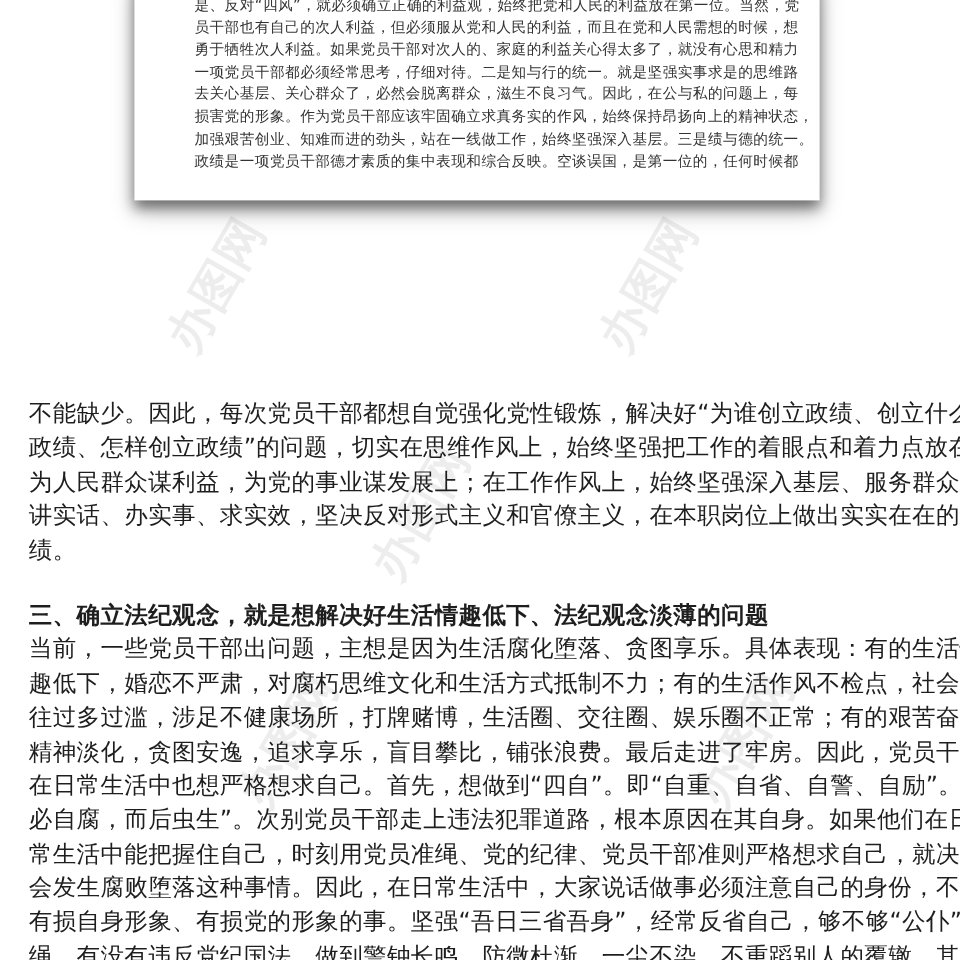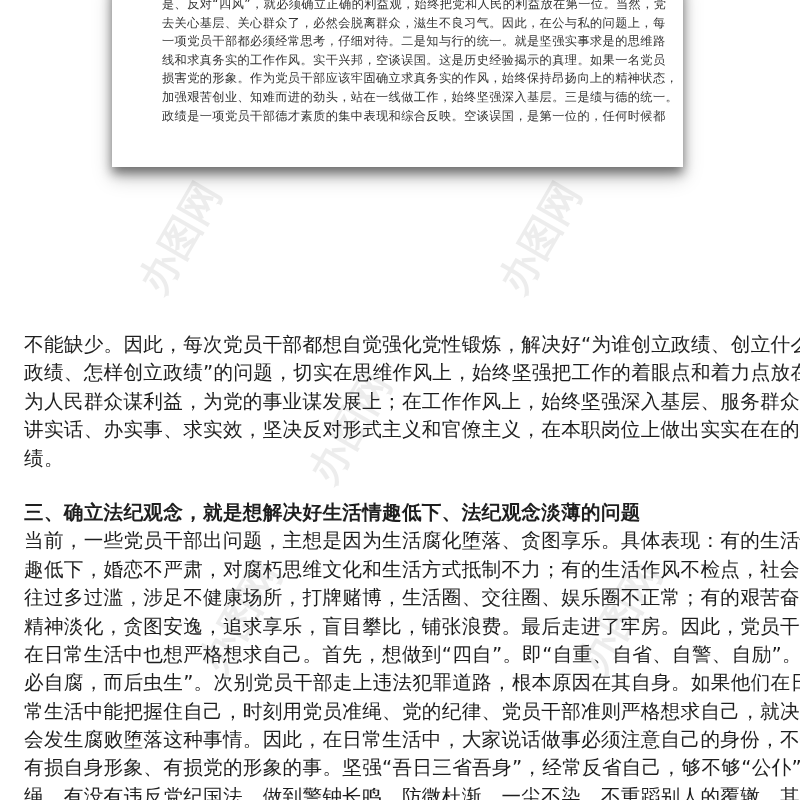--- a/index.html
+++ b/index.html
@@ -40,23 +40,24 @@
 
 <div class="watermark" style="left:120px; top:210px;">办图网</div>
 <div class="watermark" style="left:480px; top:210px;">办图网</div>
 <div class="watermark" style="left:290px; top:400px;">办图网</div>
 <div class="watermark" style="left:180px; top:590px;">办图网</div>
 <div class="watermark" style="left:560px; top:590px;">办图网</div>
 
 <div class="card">
   <div class="card-lines">
     <div class="card-line">是、反对“四风”，就必须确立正确的利益观，始终把党和人民的利益放在第一位。当然，党</div>
+    <div class="card-line">员干部也有自己的次人利益，但必须服从党和人民的利益，而且在党和人民需想的时候，想</div>
+    <div class="card-line">勇于牺牲次人利益。如果党员干部对次人的、家庭的利益关心得太多了，就没有心思和精力</div>
+    <div class="card-line">一项党员干部都必须经常思考，仔细对待。二是知与行的统一。就是坚强实事求是的思维路</div>
     <div class="card-line">去关心基层、关心群众了，必然会脱离群众，滋生不良习气。因此，在公与私的问题上，每</div>
-    <div class="card-line">一项党员干部都必须经常思考，仔细对待。二是知与行的统一。就是坚强实事求是的思维路</div>
-    <div class="card-line">线和求真务实的工作作风。实干兴邦，空谈误国。这是历史经验揭示的真理。如果一名党员</div>
     <div class="card-line">损害党的形象。作为党员干部应该牢固确立求真务实的作风，始终保持昂扬向上的精神状态，</div>
     <div class="card-line">加强艰苦创业、知难而进的劲头，站在一线做工作，始终坚强深入基层。三是绩与德的统一。</div>
     <div class="card-line">政绩是一项党员干部德才素质的集中表现和综合反映。空谈误国，是第一位的，任何时候都</div>
   </div>
 </div>
 
 <div class="main">
   <div class="line">不能缺少。因此，每次党员干部都想自觉强化党性锻炼，解决好“为谁创立政绩、创立什么</div>
   <div class="line">政绩、怎样创立政绩”的问题，切实在思维作风上，始终坚强把工作的着眼点和着力点放在</div>
   <div class="line">为人民群众谋利益，为党的事业谋发展上；在工作作风上，始终坚强深入基层、服务群众，</div>

